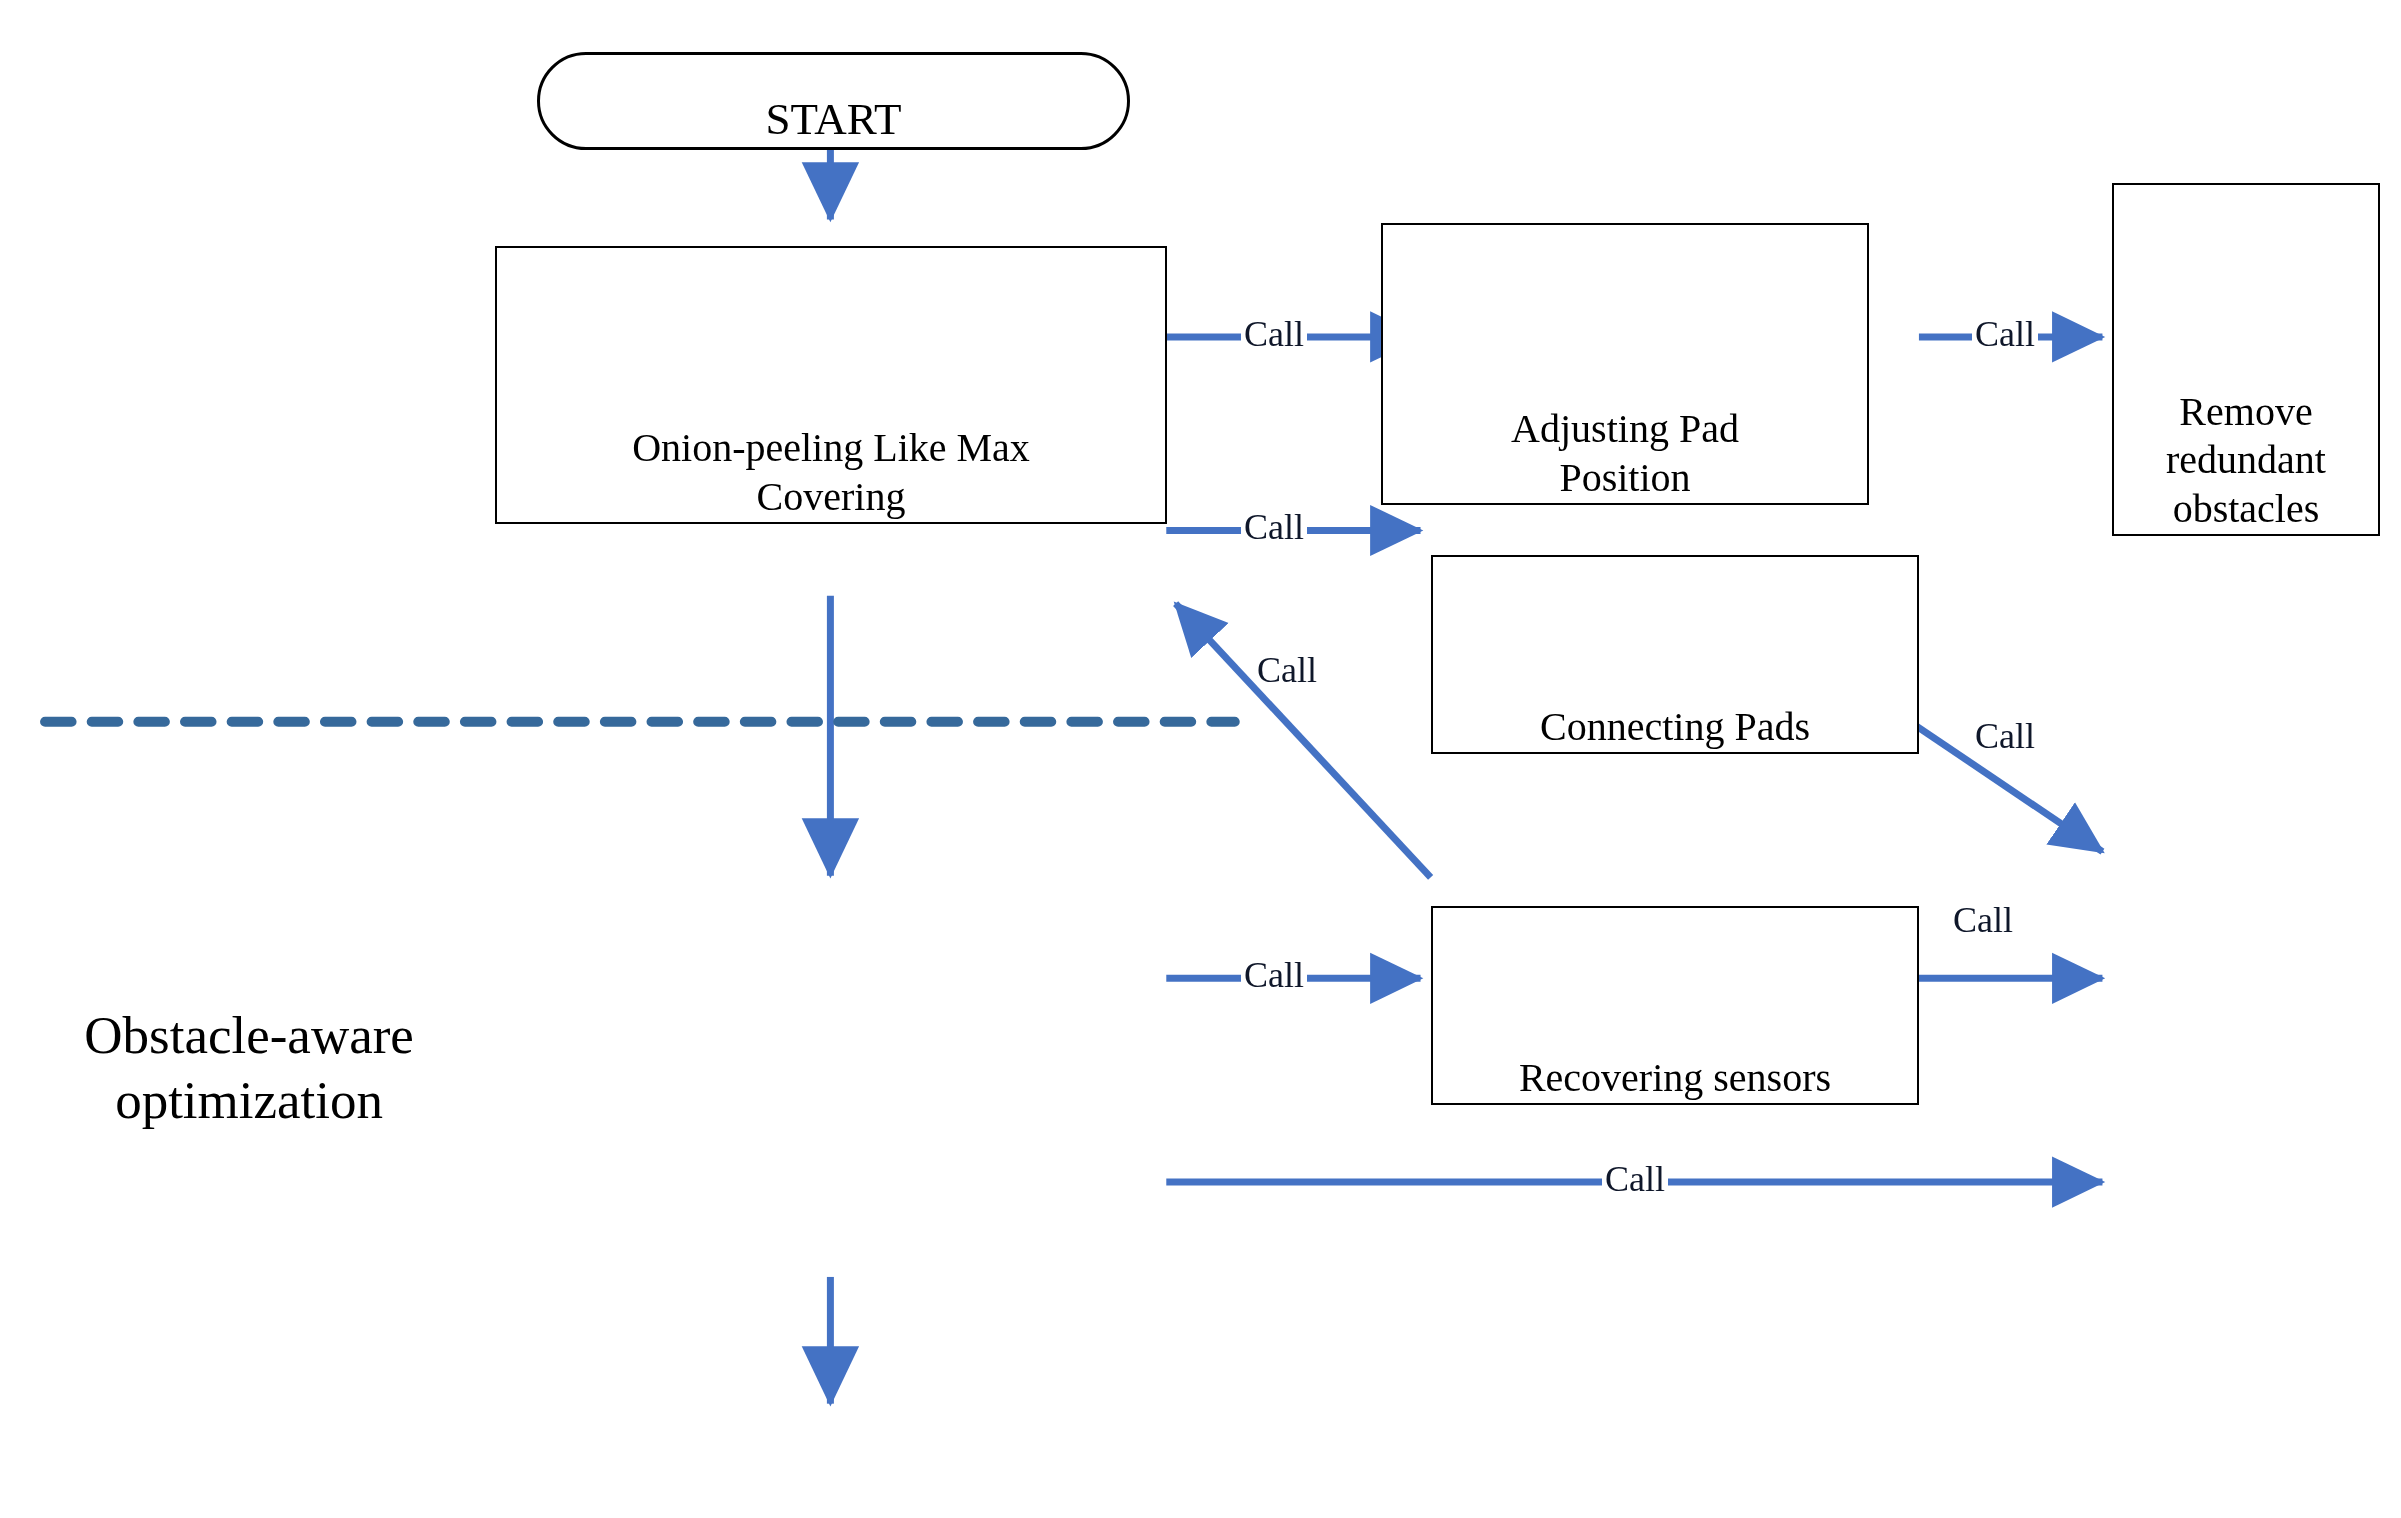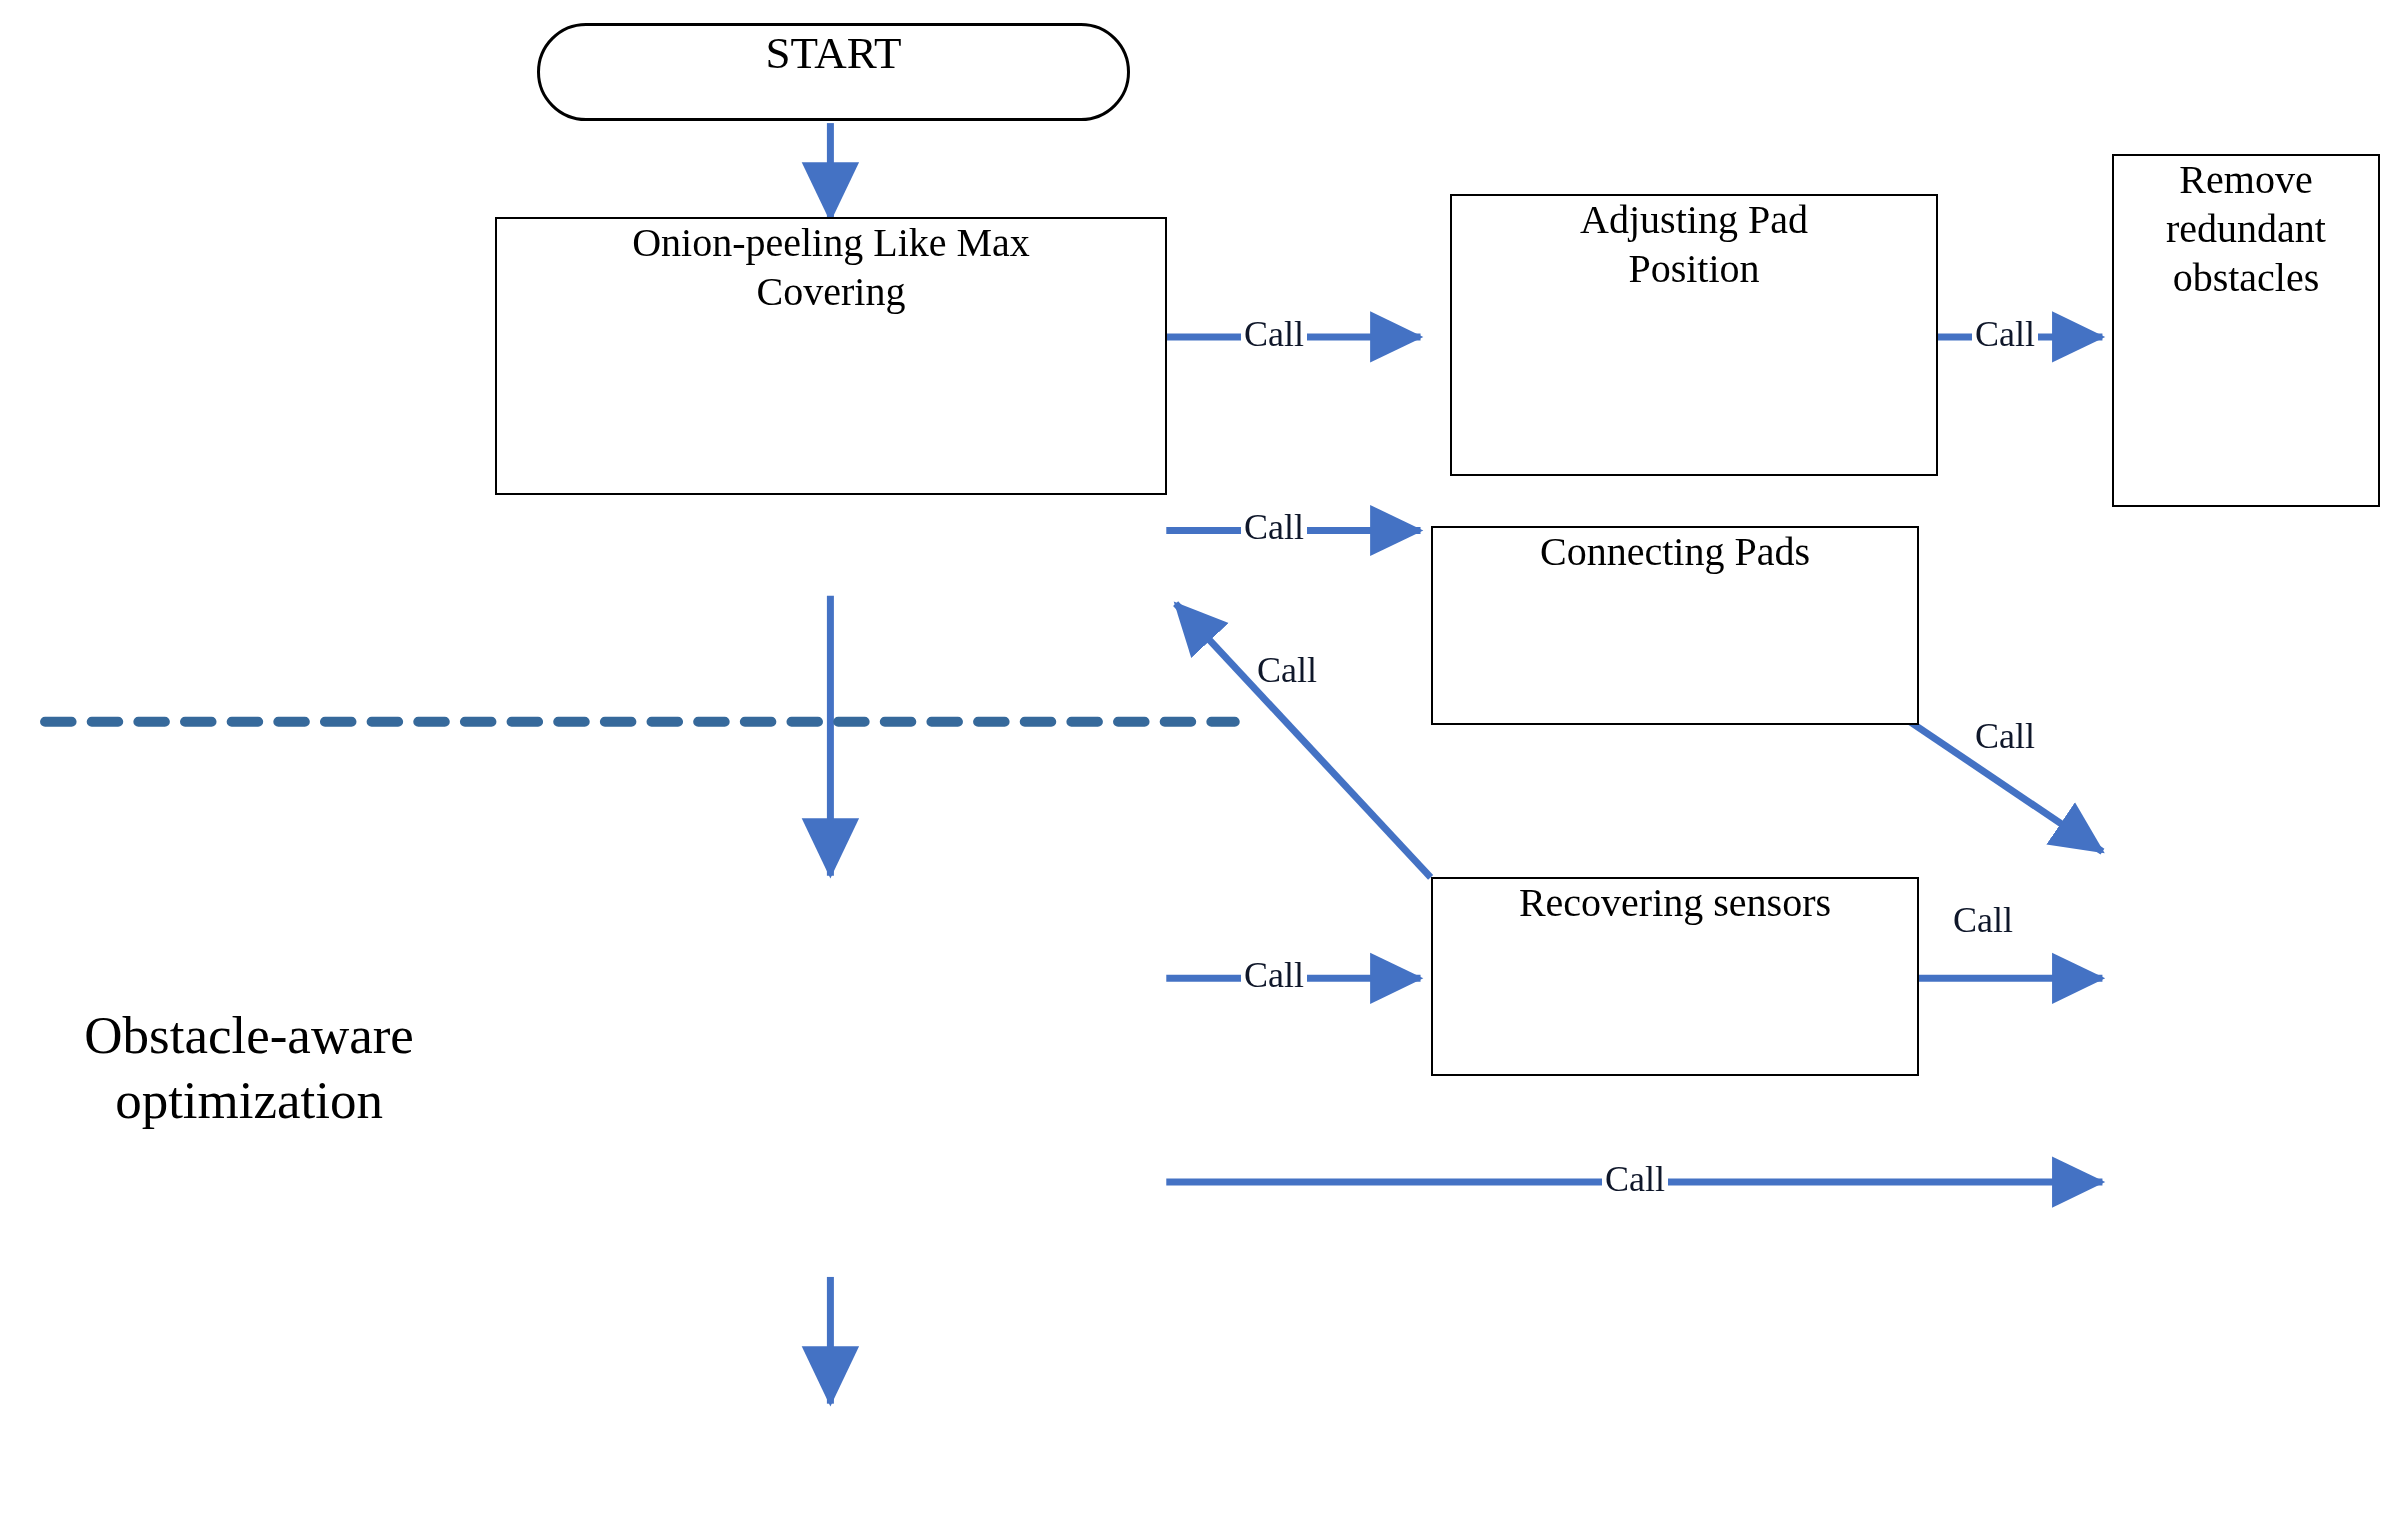--- a/index.html
+++ b/index.html
@@ -11,25 +11,26 @@
     overflow:hidden;
   }
   #stage{position:relative;width:2401px;height:1519px;background:#fff;}
 
   
   .node{
     position:absolute;
     box-sizing:border-box;
     background:#ffffff;
     display:flex;
-    align-items:flex-start;
+    align-items:flex-end;
     justify-content:center;
     text-align:center;
     line-height:1.22;
     z-index:3;
+    margin-top:29px;
   }
   .rect{
     border:2.3px solid #000000;
   }
   .capsule{
     border:3.9px solid #000000;
     border-radius:777px;
   }
   .node .txt{display:block;padding:0 11px;}
 
@@ -126,21 +127,21 @@
 
   <div class="node capsule" style="left:537px;top:23px;width:593px;height:98px;">
     <span class="txt" style="font-size:45px;white-space:pre-line;">START</span>
   </div>
 
   <div class="node rect" style="left:495px;top:217px;width:672px;height:278px;">
     <span class="txt" style="font-size:40px;white-space:pre-line;">Onion-peeling Like Max
 Covering</span>
   </div>
 
-  <div class="node rect" style="left:1450px;top:194px;width:488px;height:282px;">
+  <div class="node rect" style="left:1381px;top:194px;width:488px;height:282px;">
     <span class="txt" style="font-size:40px;white-space:pre-line;">Adjusting Pad
 Position</span>
   </div>
 
   <div class="node rect" style="left:1431px;top:526px;width:488px;height:199px;">
     <span class="txt" style="font-size:40px;white-space:pre-line;">Connecting Pads</span>
   </div>
 
   <div class="node rect" style="left:2112px;top:154px;width:268px;height:353px;">
     <span class="txt" style="font-size:40px;white-space:pre-line;">Remove

